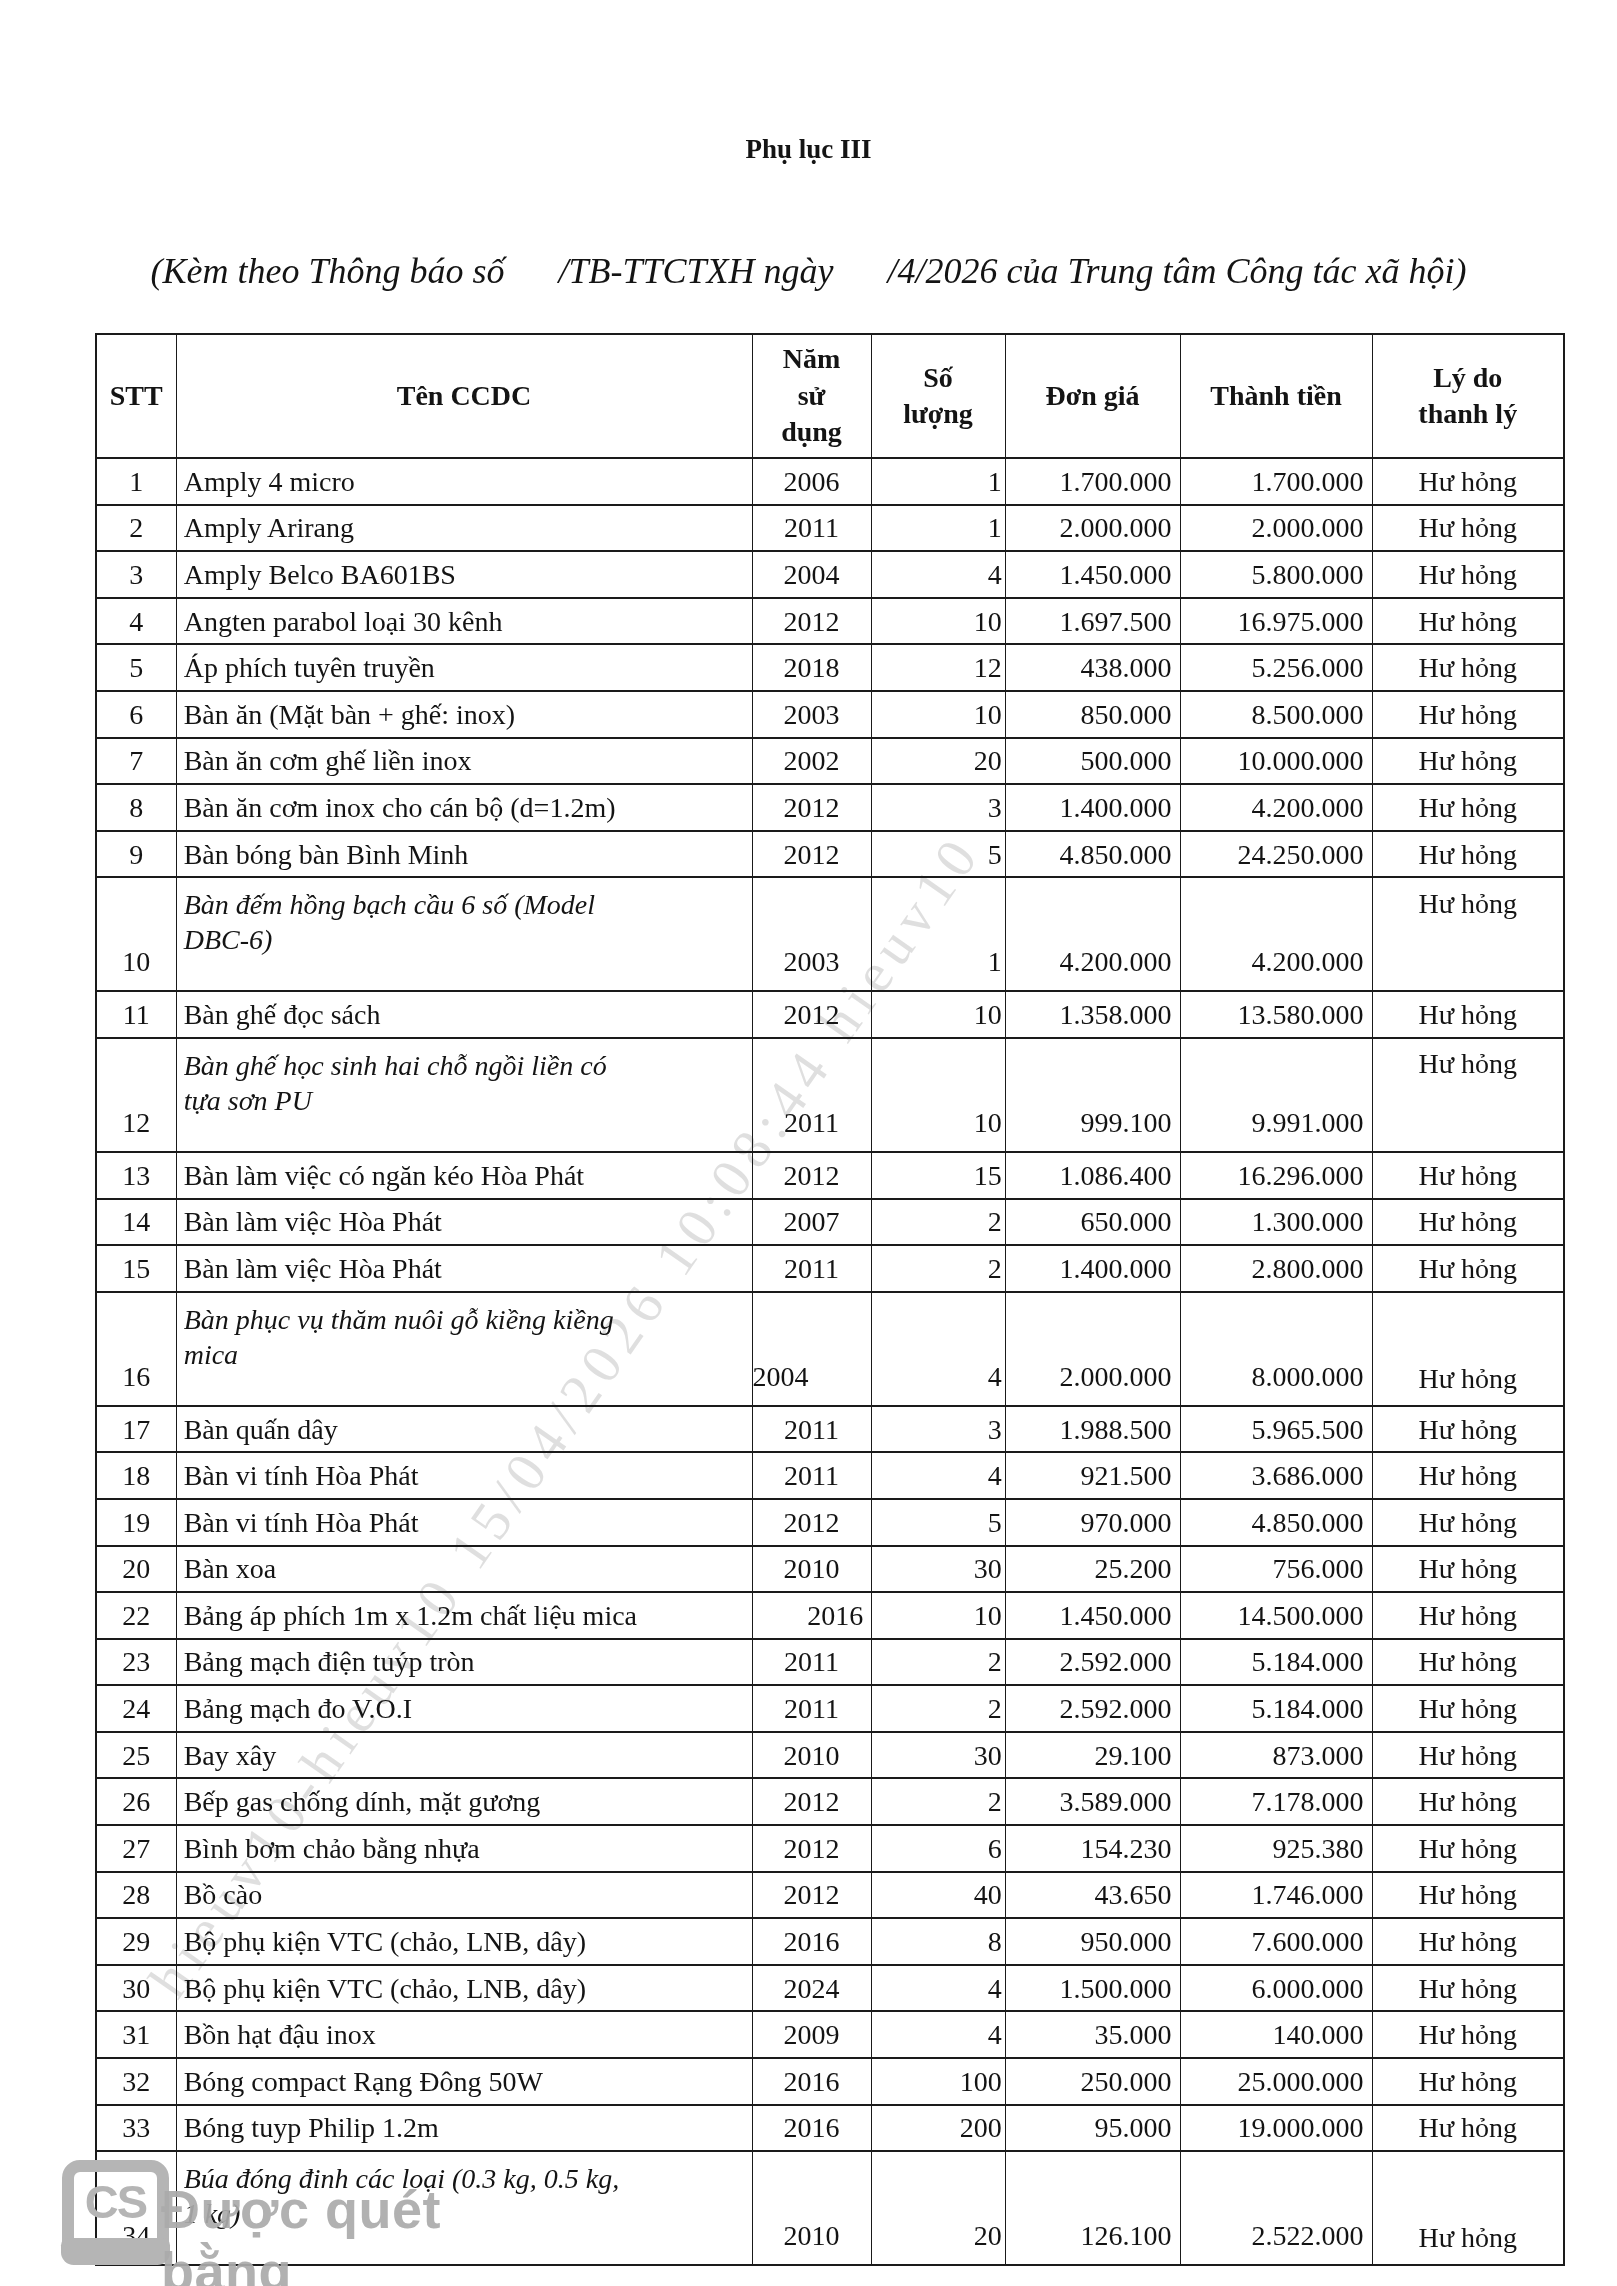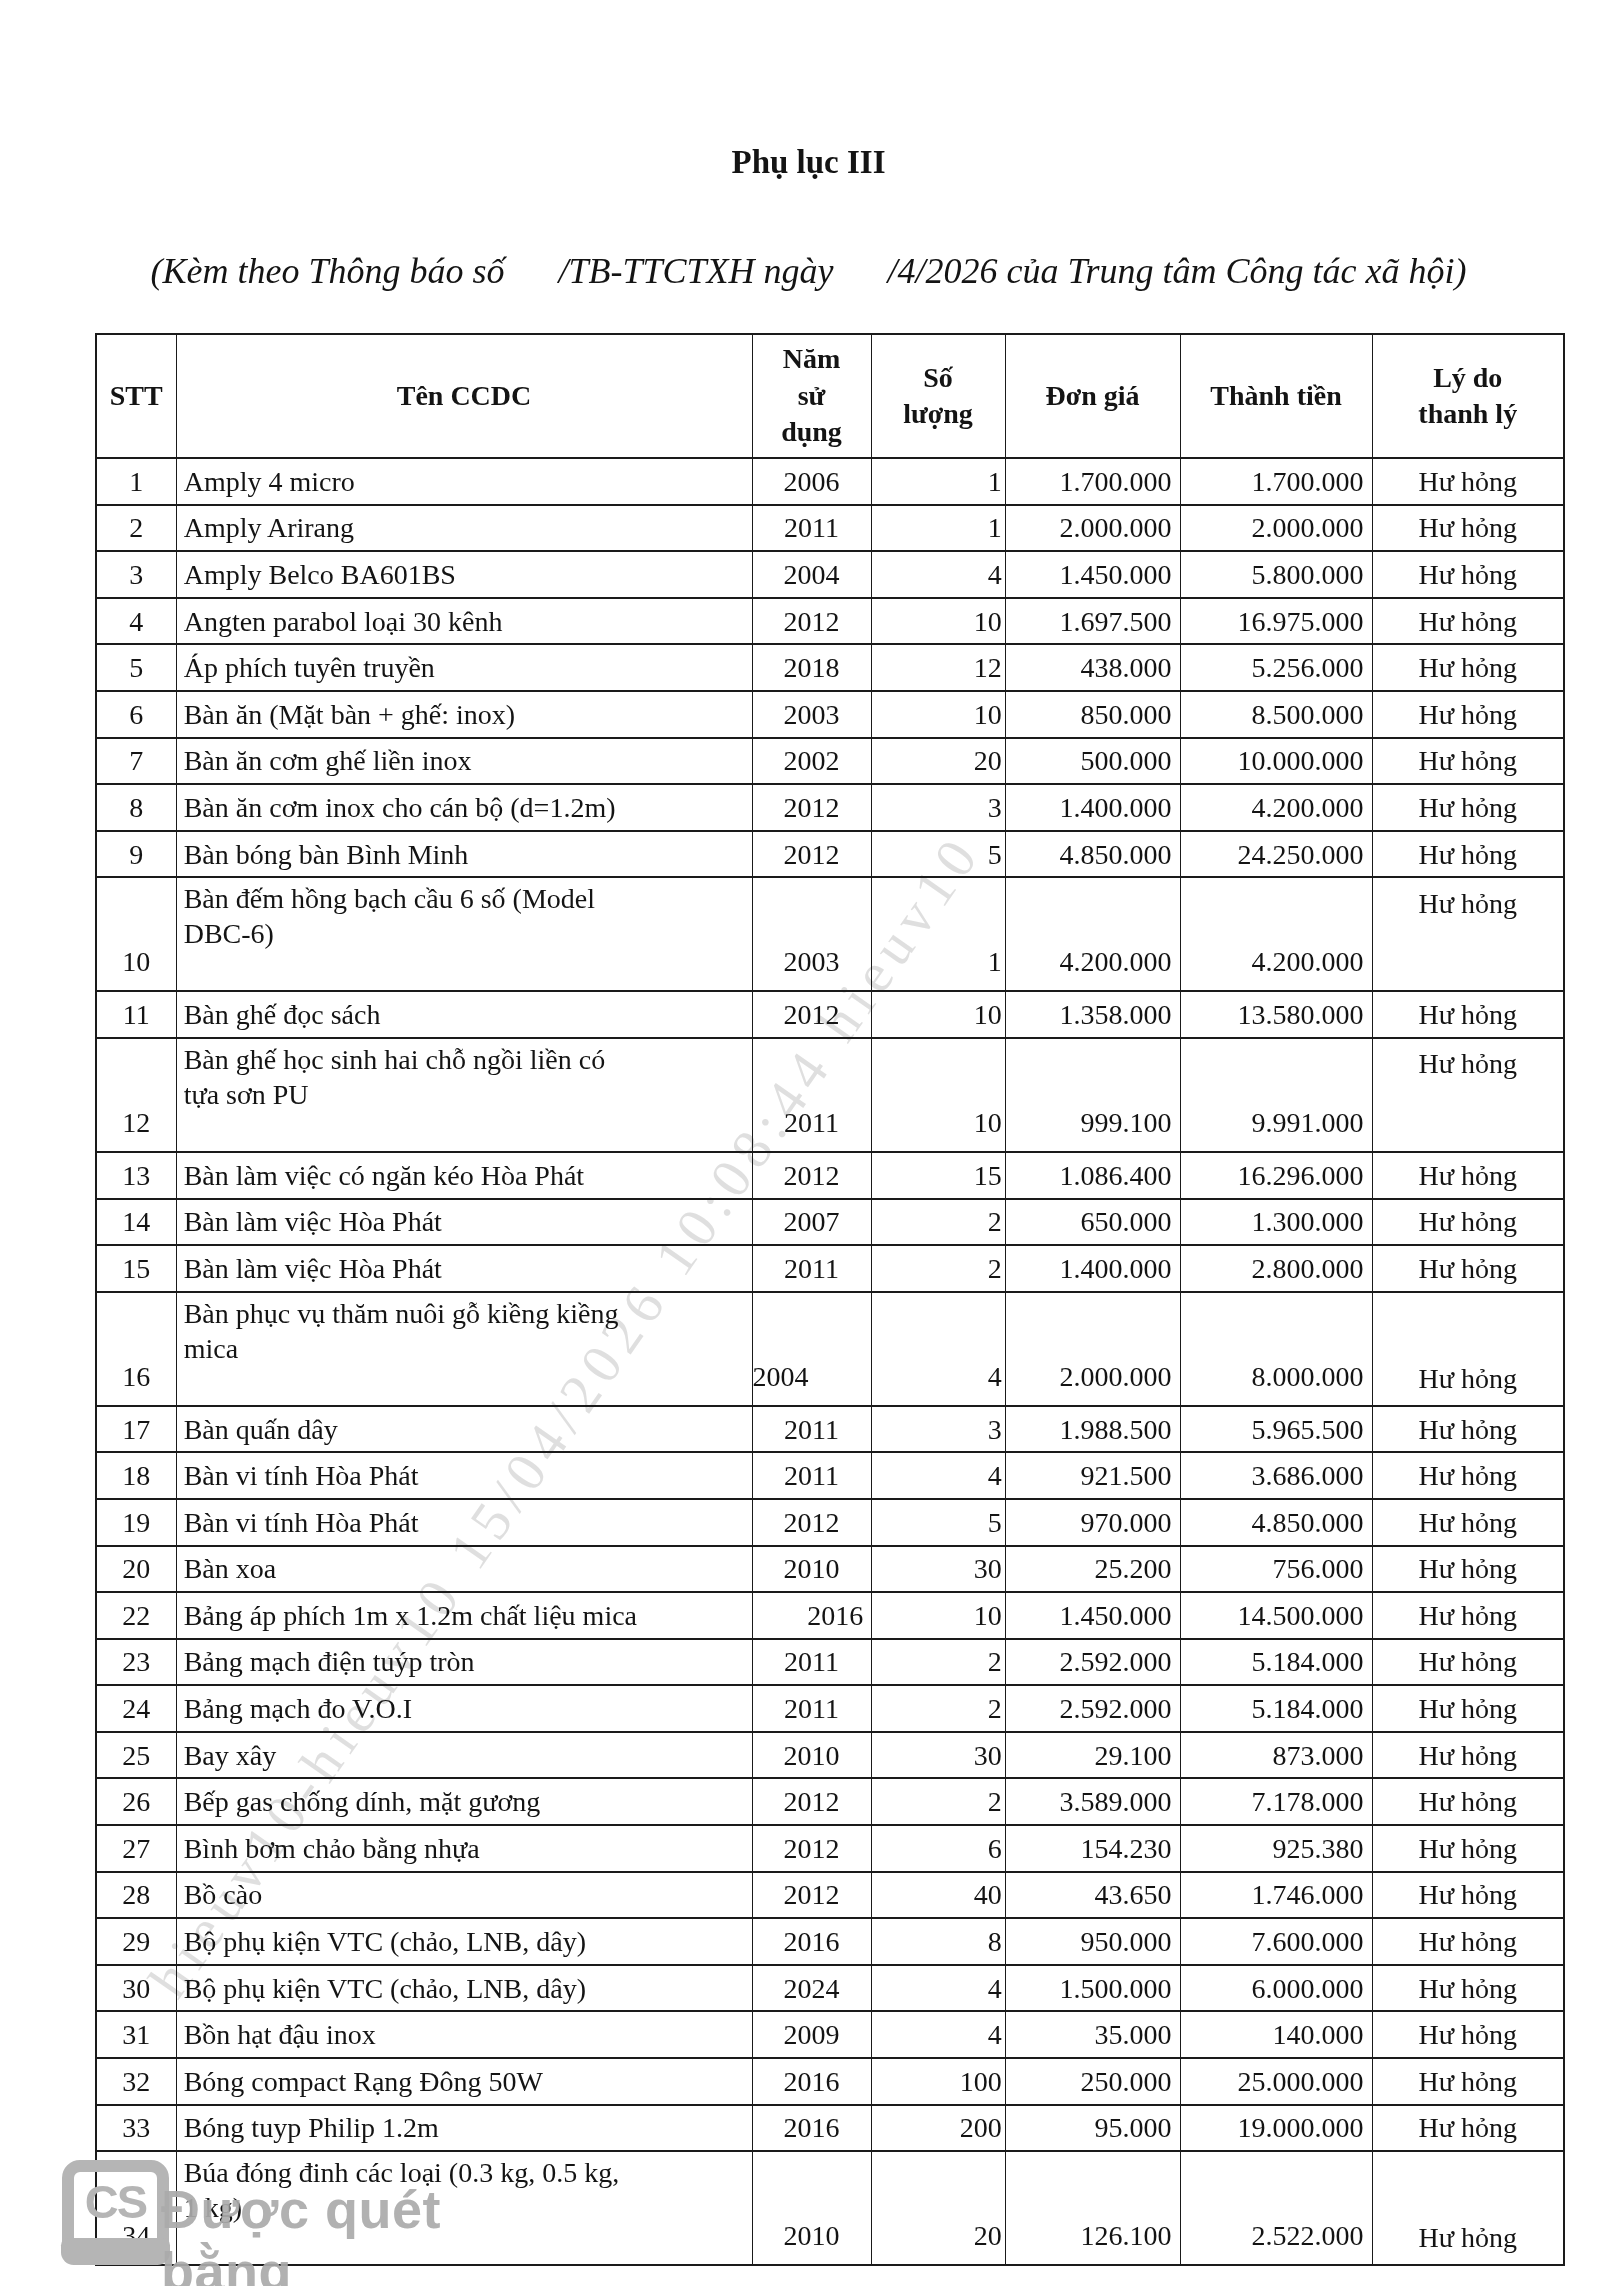--- a/index.html
+++ b/index.html
@@ -4,22 +4,22 @@
 <style>
   html,body{margin:0;padding:0;}
   body{
     width:1617px;height:2287px;background:#ffffff;position:relative;overflow:hidden;
     font-family:"Liberation Serif","DejaVu Serif",serif;color:#141414;
   }
   .page{position:absolute;inset:0;}
 
   
   .title-appendix{
-    position:absolute;top:144px;left:0;width:100%;text-align:center;
-    font-size:33px;font-weight:bold;
+    position:absolute;top:134px;left:0;width:100%;text-align:center;
+    font-size:27px;font-weight:bold;
   }
   .title-main{
     position:absolute;top:197px;left:0;width:100%;text-align:center;
     font-size:32px;font-weight:bold;letter-spacing:0.5px;
   }
   .subtitle{
     position:absolute;top:250px;left:0;width:100%;text-align:center;
     font-size:36px;font-style:italic;white-space:pre;
   }
 
@@ -49,21 +49,21 @@
   td{font-size:28px;line-height:1.25;padding:0;}
   tr.normal td{height:41px;vertical-align:middle;}
   tr.tall td{height:101px;vertical-align:bottom;}
   .c-stt{text-align:center;}
   .c-name{text-align:left;padding:1.8px 7.2px;white-space:pre-wrap;}
   .c-year{text-align:center;}
   .c-qty{text-align:right;padding-right:2.7px;}
   .c-unit{text-align:right;padding-right:8.1px;}
   .c-total{text-align:right;padding-right:8.1px;}
   .c-reason{text-align:center;}
-  tr.tall .c-name{vertical-align:top;padding-top:3px;}
+  tr.tall .c-name{vertical-align:top;padding-top:9px;font-style:italic;}
   tr.tall .c-stt,tr.tall .c-year,tr.tall .c-qty,tr.tall .c-unit,tr.tall .c-total{
     vertical-align:bottom;padding-bottom:11px;
   }
   tr.tall .c-reason{vertical-align:middle;}
   tr.tall .c-reason.pos-top{vertical-align:top;padding-top:7.2px;}
   tr.tall .c-reason.pos-bottom{vertical-align:bottom;padding-bottom:9px;}
   .c-year.year-left{text-align:left;padding-left:0;}
   .c-year.year-right{text-align:right;padding-right:7.2px;}
 
   

